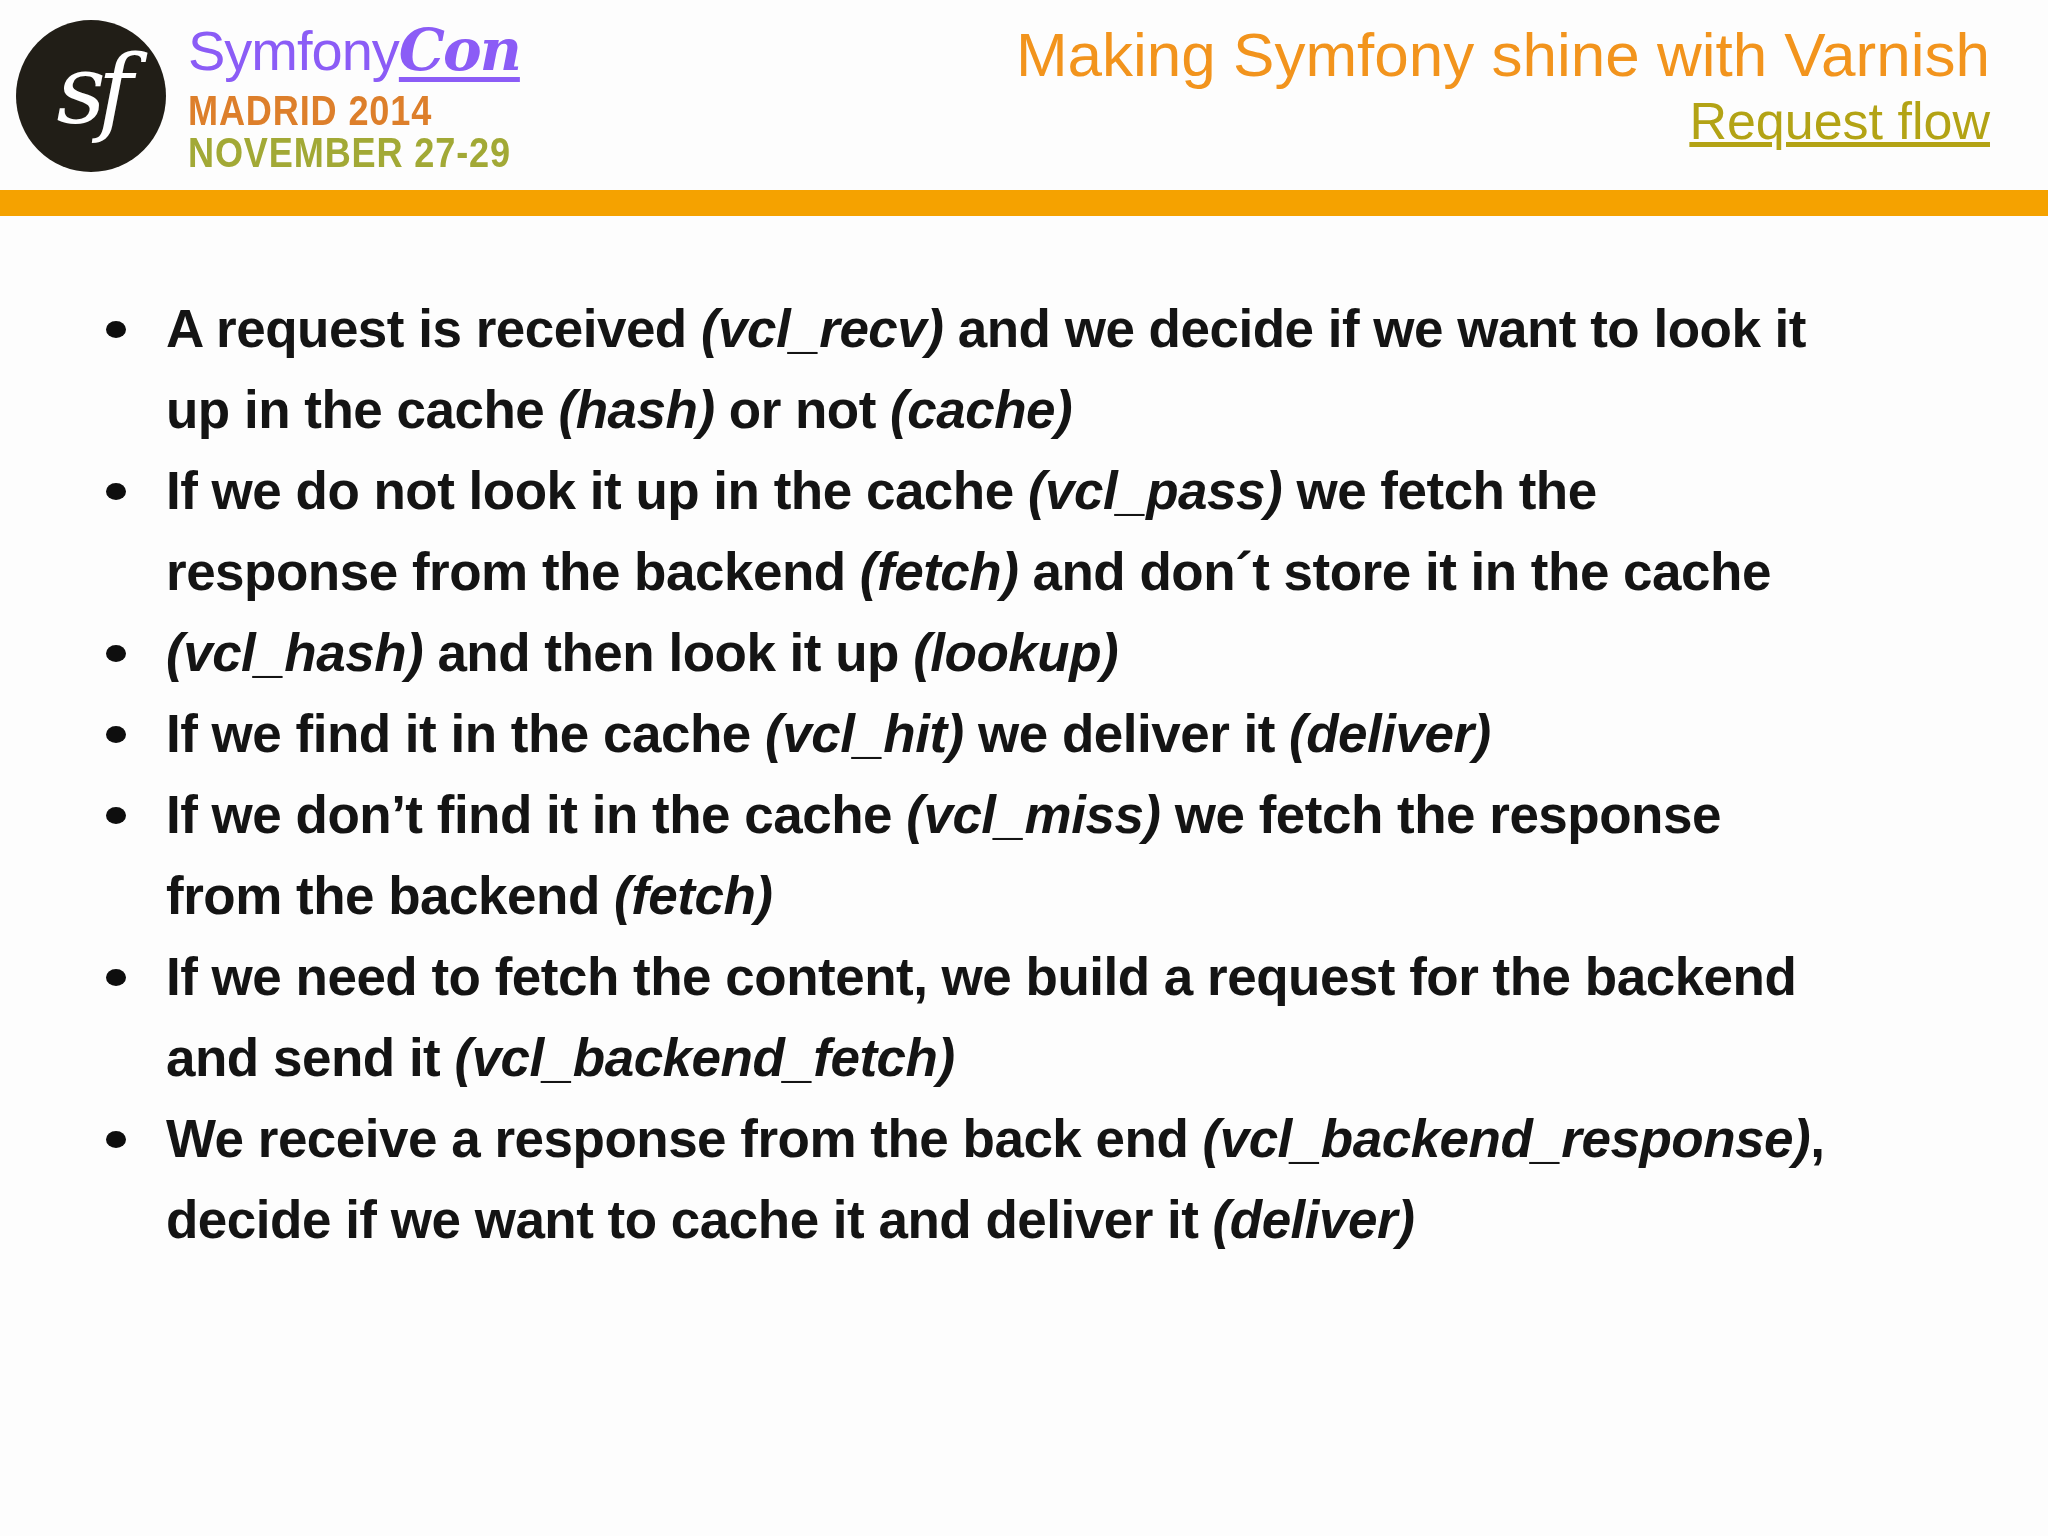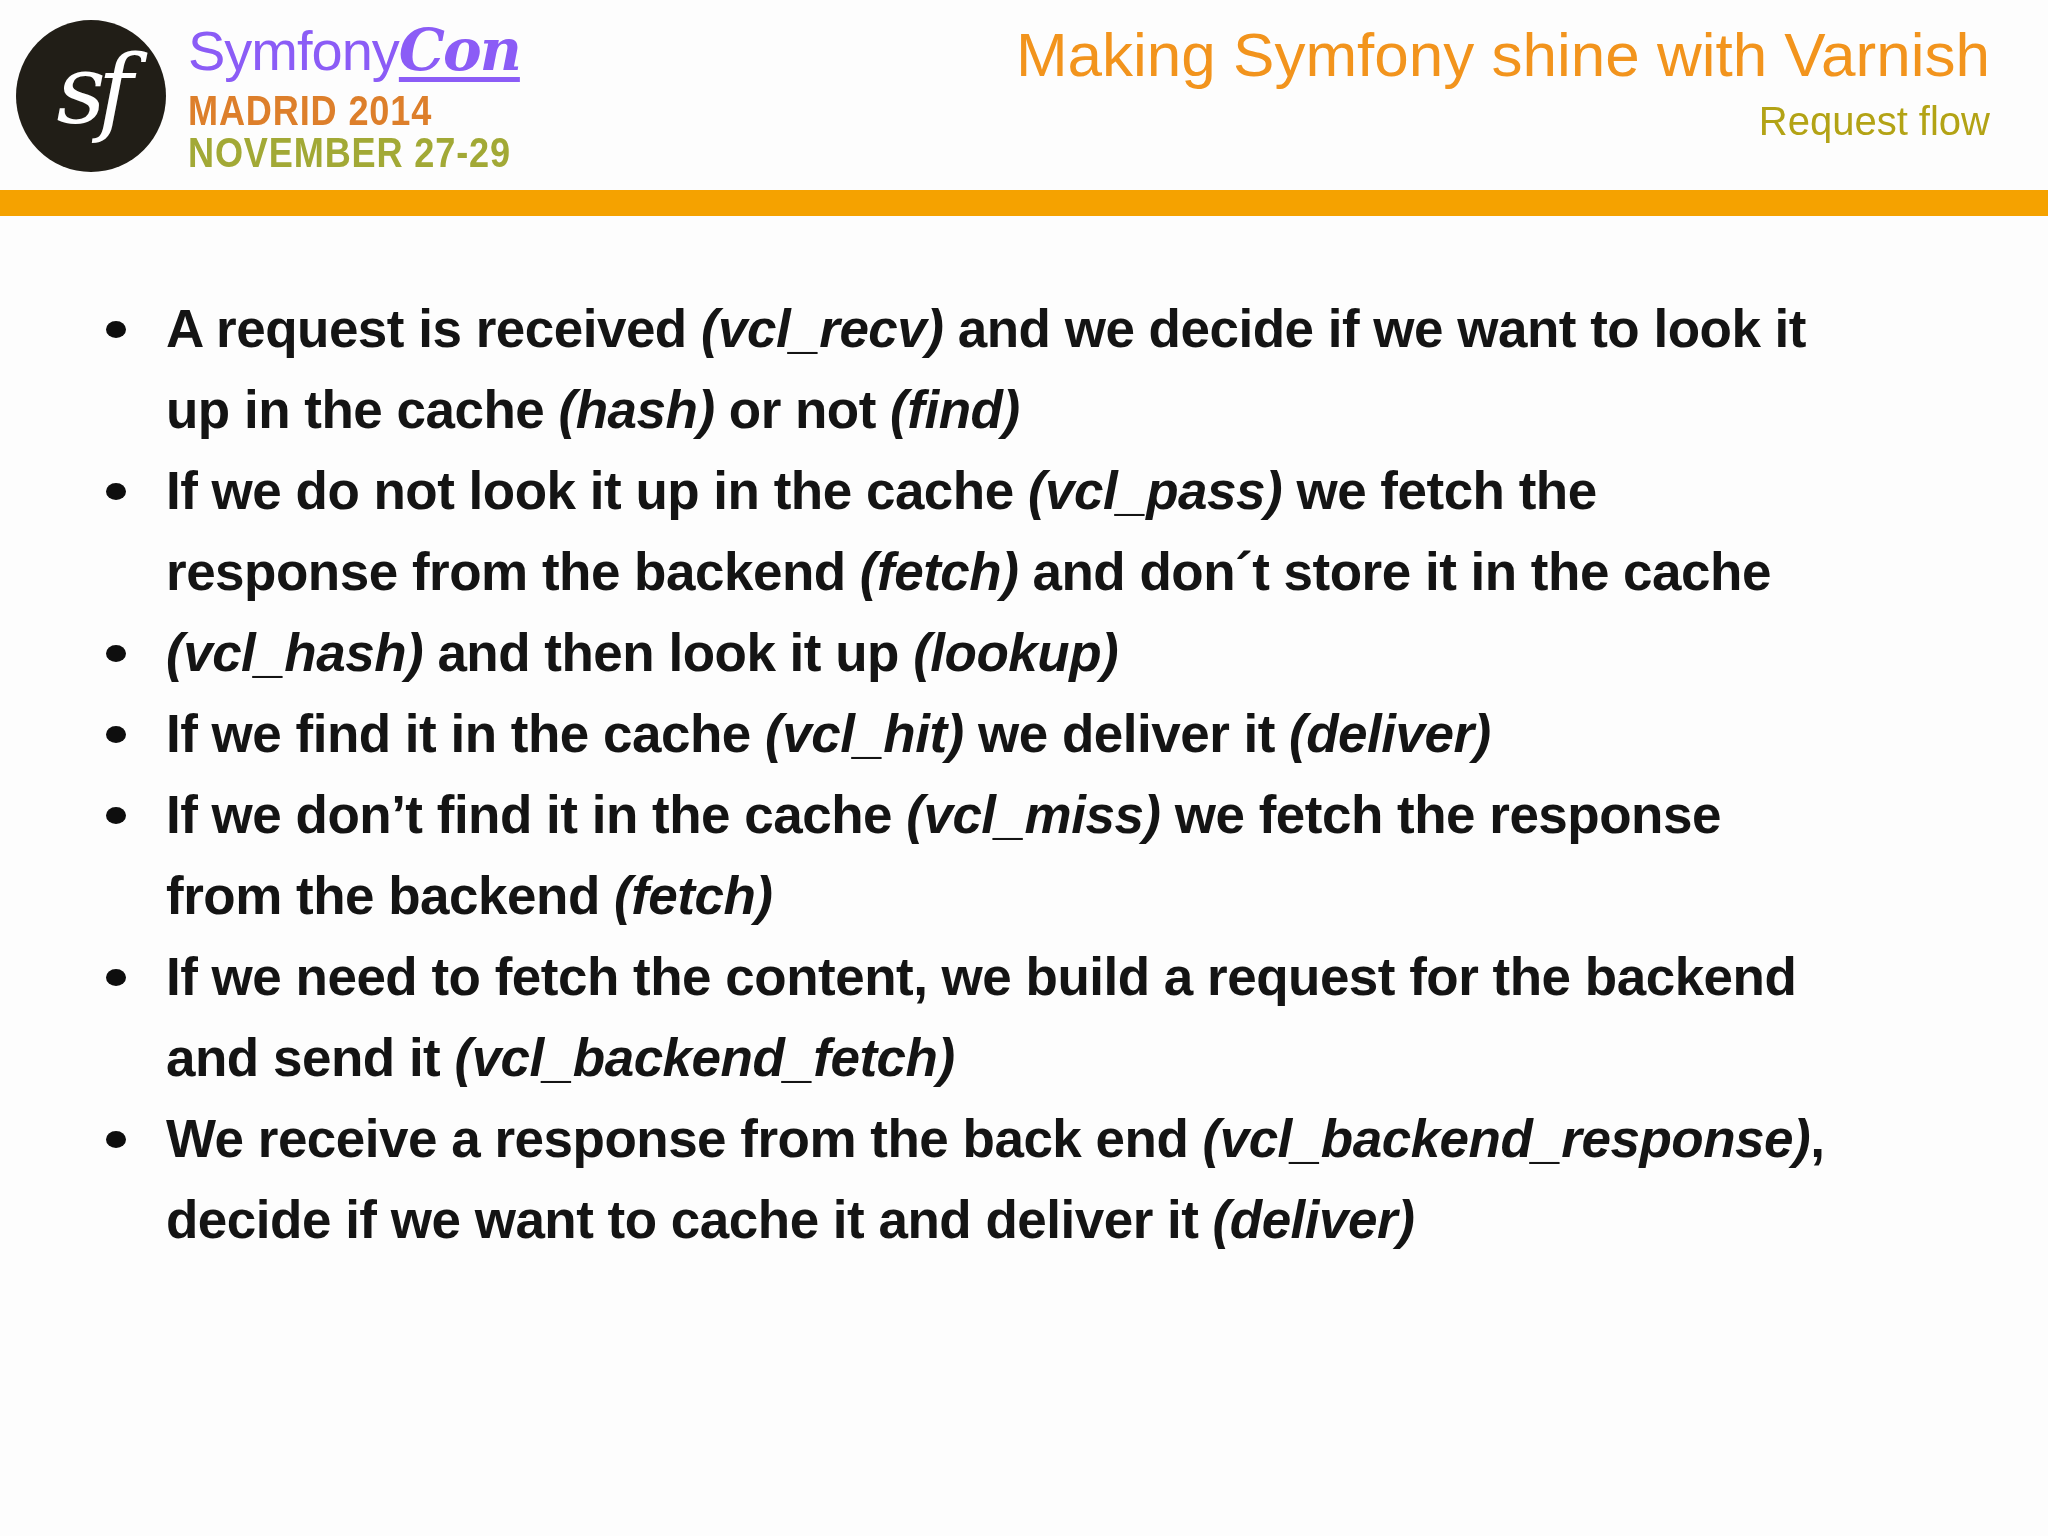--- a/index.html
+++ b/index.html
@@ -95,24 +95,25 @@
     top: 22px;
     text-align: right;
   }
   .slide-title {
     font-size: 62px;
     line-height: 66px;
     color: #f2941d;
     white-space: nowrap;
   }
   .slide-subtitle {
-    font-size: 40px;
+    font-size: 52px;
     line-height: 66px;
     color: #b3a315;
     white-space: nowrap;
+    text-decoration: underline;
   }
 
   
   .accent-bar {
     position: absolute;
     left: 0;
     top: 190px;
     width: 2048px;
     height: 26px;
     background: #f5a200;
@@ -166,21 +167,21 @@
 
   <div class="titles">
     <div class="slide-title">Making Symfony shine with Varnish</div>
     <div class="slide-subtitle">Request flow</div>
   </div>
 
   <div class="accent-bar"></div>
 
   <ul class="bullets">
       <li><span>A request is received </span><em>(vcl_recv)</em><span> and we decide if we want to look it
-up in the cache </span><em>(hash)</em><span> or not </span><em>(find)</em></li>
+up in the cache </span><em>(hash)</em><span> or not </span><em>(cache)</em></li>
       <li><span>If we do not look it up in the cache </span><em>(vcl_pass)</em><span> we fetch the
 response from the backend </span><em>(fetch)</em><span> and don´t store it in the cache</span></li>
       <li><em>(vcl_hash)</em><span> and then look it up </span><em>(lookup)</em></li>
       <li><span>If we find it in the cache </span><em>(vcl_hit)</em><span> we deliver it </span><em>(deliver)</em></li>
       <li><span>If we don’t find it in the cache </span><em>(vcl_miss)</em><span> we fetch the response
 from the backend </span><em>(fetch)</em></li>
       <li><span>If we need to fetch the content, we build a request for the backend
 and send it </span><em>(vcl_backend_fetch)</em></li>
       <li><span>We receive a response from the back end </span><em>(vcl_backend_response)</em><span>,
 decide if we want to cache it and deliver it </span><em>(deliver)</em></li>

